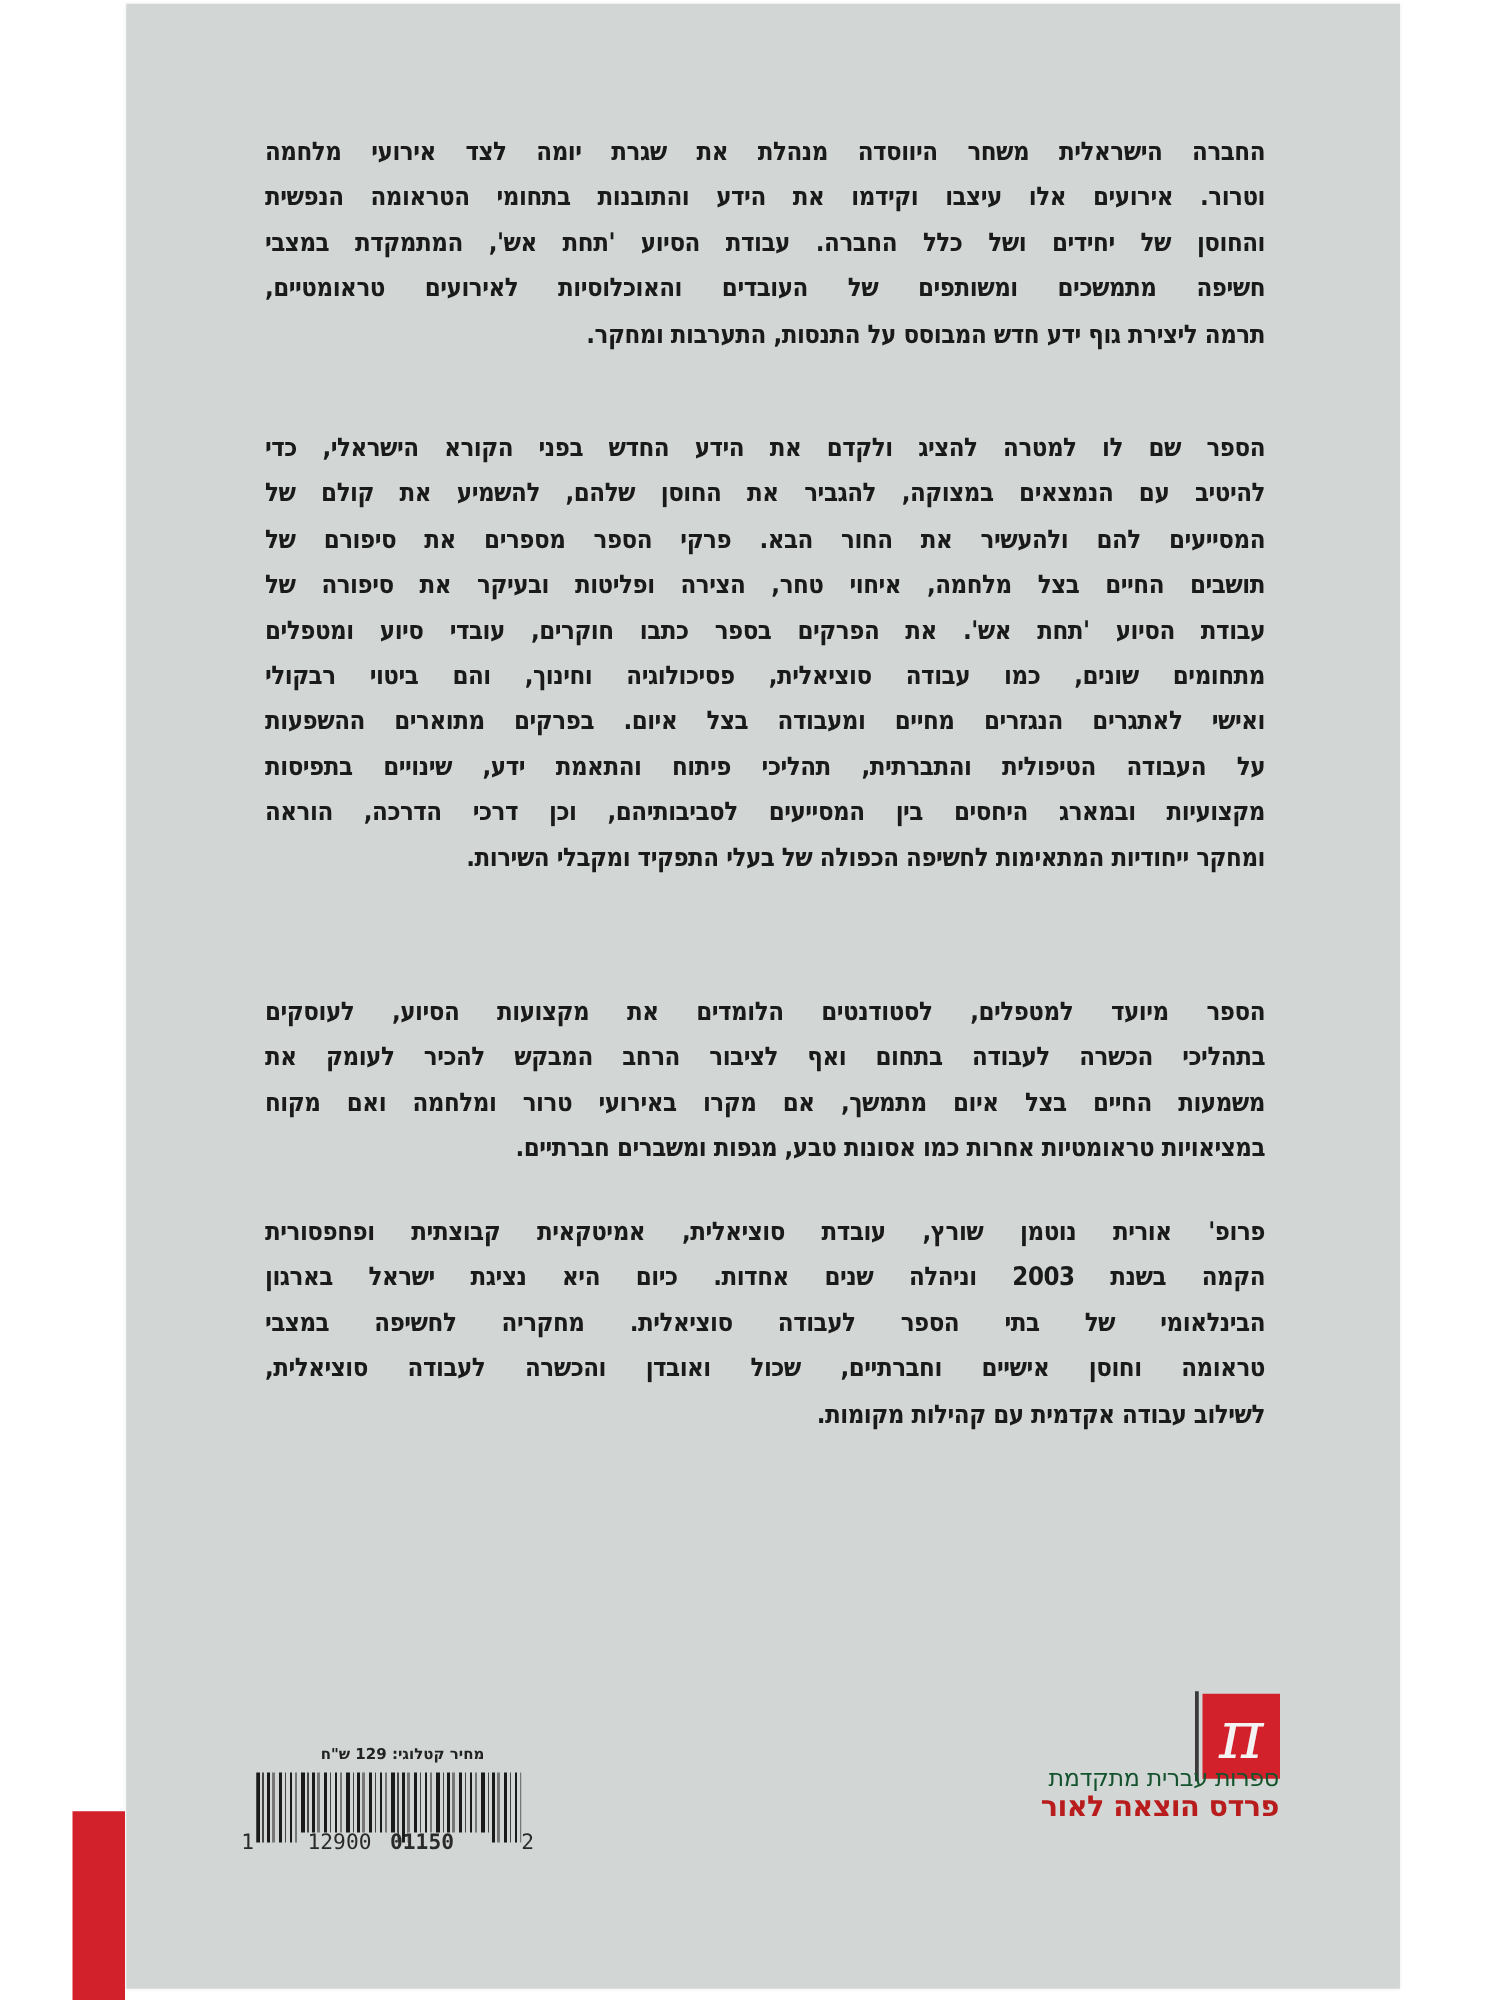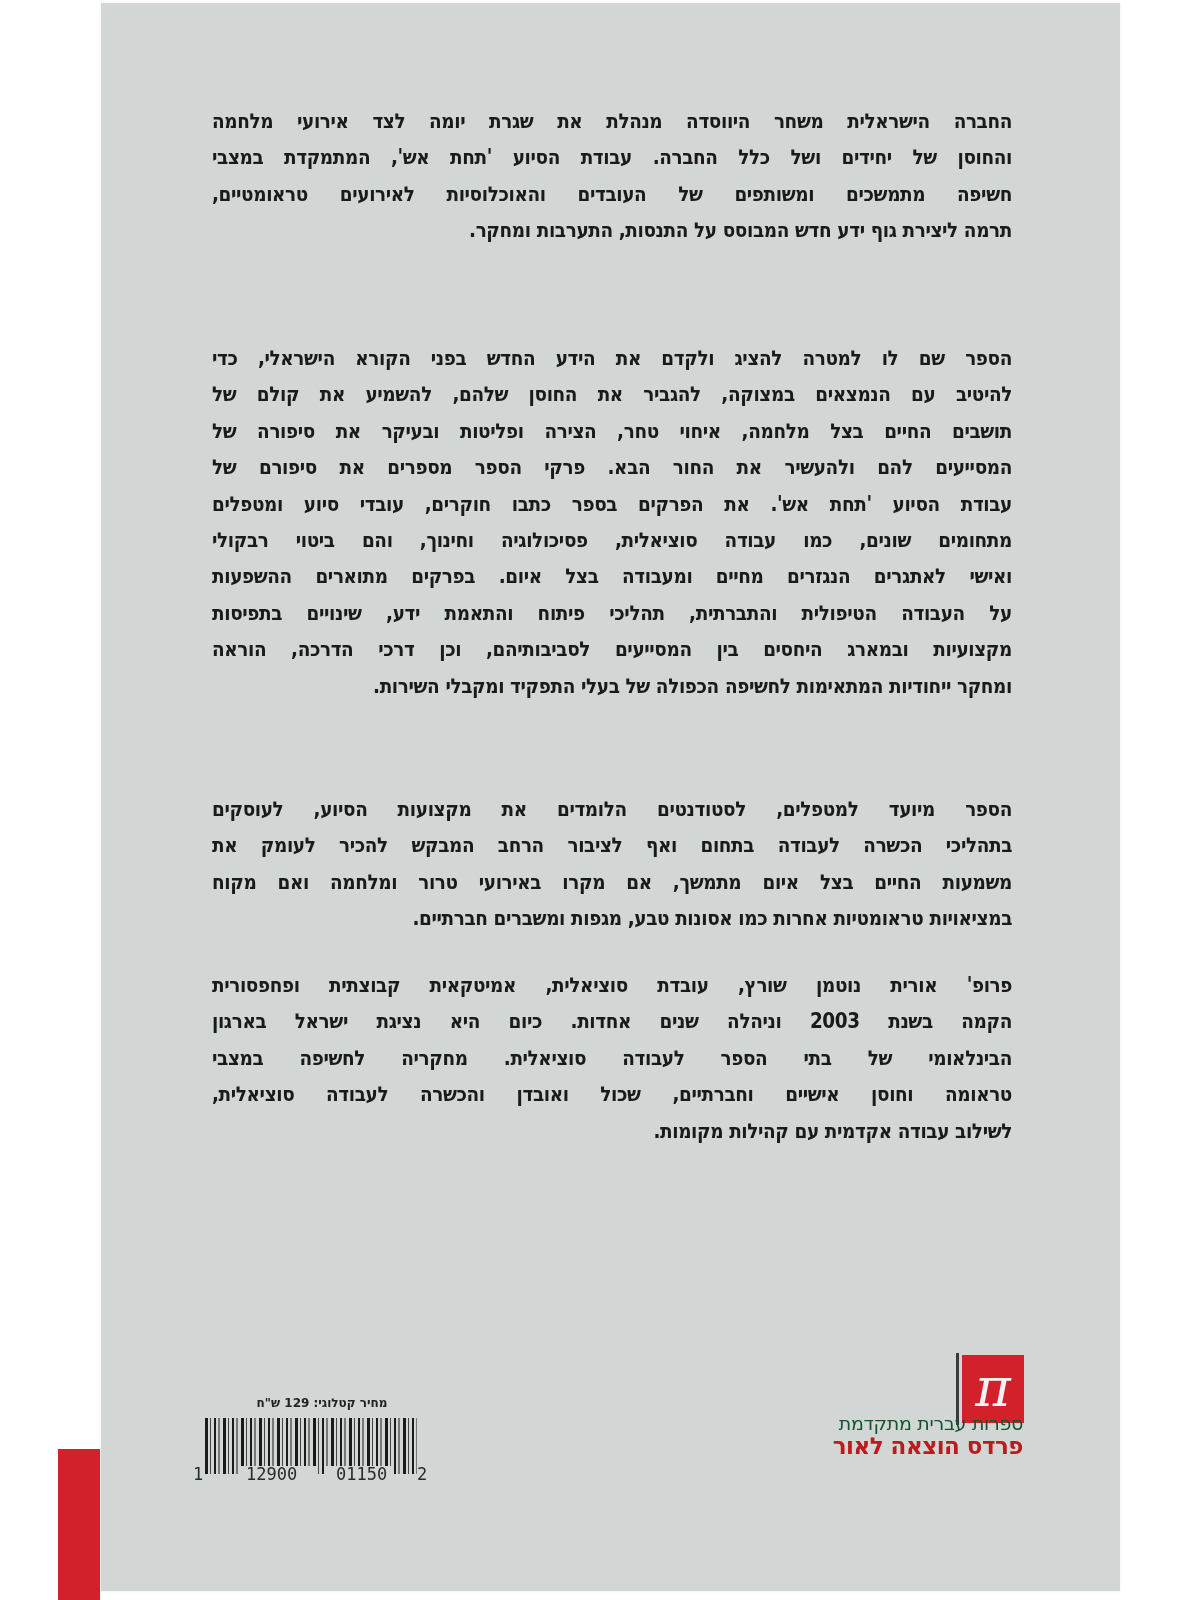--- a/index.html
+++ b/index.html
@@ -156,29 +156,30 @@
   </style>
 </head>
 <body>
 
 <div class="cover"></div>
 <div class="red-strip"></div>
 
 <div class="blurb">
   <div class="para-abs p1">
     <span class="line">החברה הישראלית משחר היווסדה מנהלת את שגרת יומה לצד אירועי מלחמה</span>
+    <span class="line">וטרור. אירועים אלו עיצבו וקידמו את הידע והתובנות בתחומי הטראומה הנפשית</span>
     <span class="line">והחוסן של יחידים ושל כלל החברה. עבודת הסיוע 'תחת אש', המתמקדת במצבי</span>
     <span class="line">חשיפה מתמשכים ומשותפים של העובדים והאוכלוסיות לאירועים טראומטיים,</span>
     <span class="line last">תרמה ליצירת גוף ידע חדש המבוסס על התנסות, התערבות ומחקר.</span>
   </div>
   <div class="para-abs p2">
     <span class="line">הספר שם לו למטרה להציג ולקדם את הידע החדש בפני הקורא הישראלי, כדי</span>
     <span class="line">להיטיב עם הנמצאים במצוקה, להגביר את החוסן שלהם, להשמיע את קולם של</span>
+    <span class="line">המסייעים להם ולהעשיר את החור הבא. פרקי הספר מספרים את סיפורם של</span>
     <span class="line">תושבים החיים בצל מלחמה, איחוי טחר, הצירה ופליטות ובעיקר את סיפורה של</span>
-    <span class="line">המסייעים להם ולהעשיר את החור הבא. פרקי הספר מספרים את סיפורם של</span>
     <span class="line">עבודת הסיוע 'תחת אש'. את הפרקים בספר כתבו חוקרים, עובדי סיוע ומטפלים</span>
     <span class="line">מתחומים שונים, כמו עבודה סוציאלית, פסיכולוגיה וחינוך, והם ביטוי רבקולי</span>
     <span class="line">ואישי לאתגרים הנגזרים מחיים ומעבודה בצל איום. בפרקים מתוארים ההשפעות</span>
     <span class="line">על העבודה הטיפולית והתברתית, תהליכי פיתוח והתאמת ידע, שינויים בתפיסות</span>
     <span class="line">מקצועיות ובמארג היחסים בין המסייעים לסביבותיהם, וכן דרכי הדרכה, הוראה</span>
     <span class="line last">ומחקר ייחודיות המתאימות לחשיפה הכפולה של בעלי התפקיד ומקבלי השירות.</span>
   </div>
   <div class="para-abs p3">
     <span class="line">הספר מיועד למטפלים, לסטודנטים הלומדים את מקצועות הסיוע, לעוסקים</span>
     <span class="line">בתהליכי הכשרה לעבודה בתחום ואף לציבור הרחב המבקש להכיר לעומק את</span>
@@ -198,14 +199,14 @@
 <div class="logo-box">π</div>
 <div class="publisher-name">פרדס הוצאה לאור</div>
 <div class="publisher-tagline">ספרות עברית מתקדמת</div>
 
 <div class="price">מחיר קטלוגי: 129 ש"ח</div>
 <div class="barcode"></div>
 <div class="barcode-white" style="left:240px;width:78px;"></div>
 <div class="barcode-white" style="left:326px;width:66px;"></div>
 <div class="barcode-digit" style="left:193px;">1</div>
 <div class="barcode-digit" style="left:246px;">12900</div>
-<div class="barcode-digit" style="left:336px;">01150</div>
+<div class="barcode-digit" style="left:312px;font-weight:bold;">01150</div>
 <div class="barcode-digit" style="left:417px;">2</div>
 
 </body></html>

